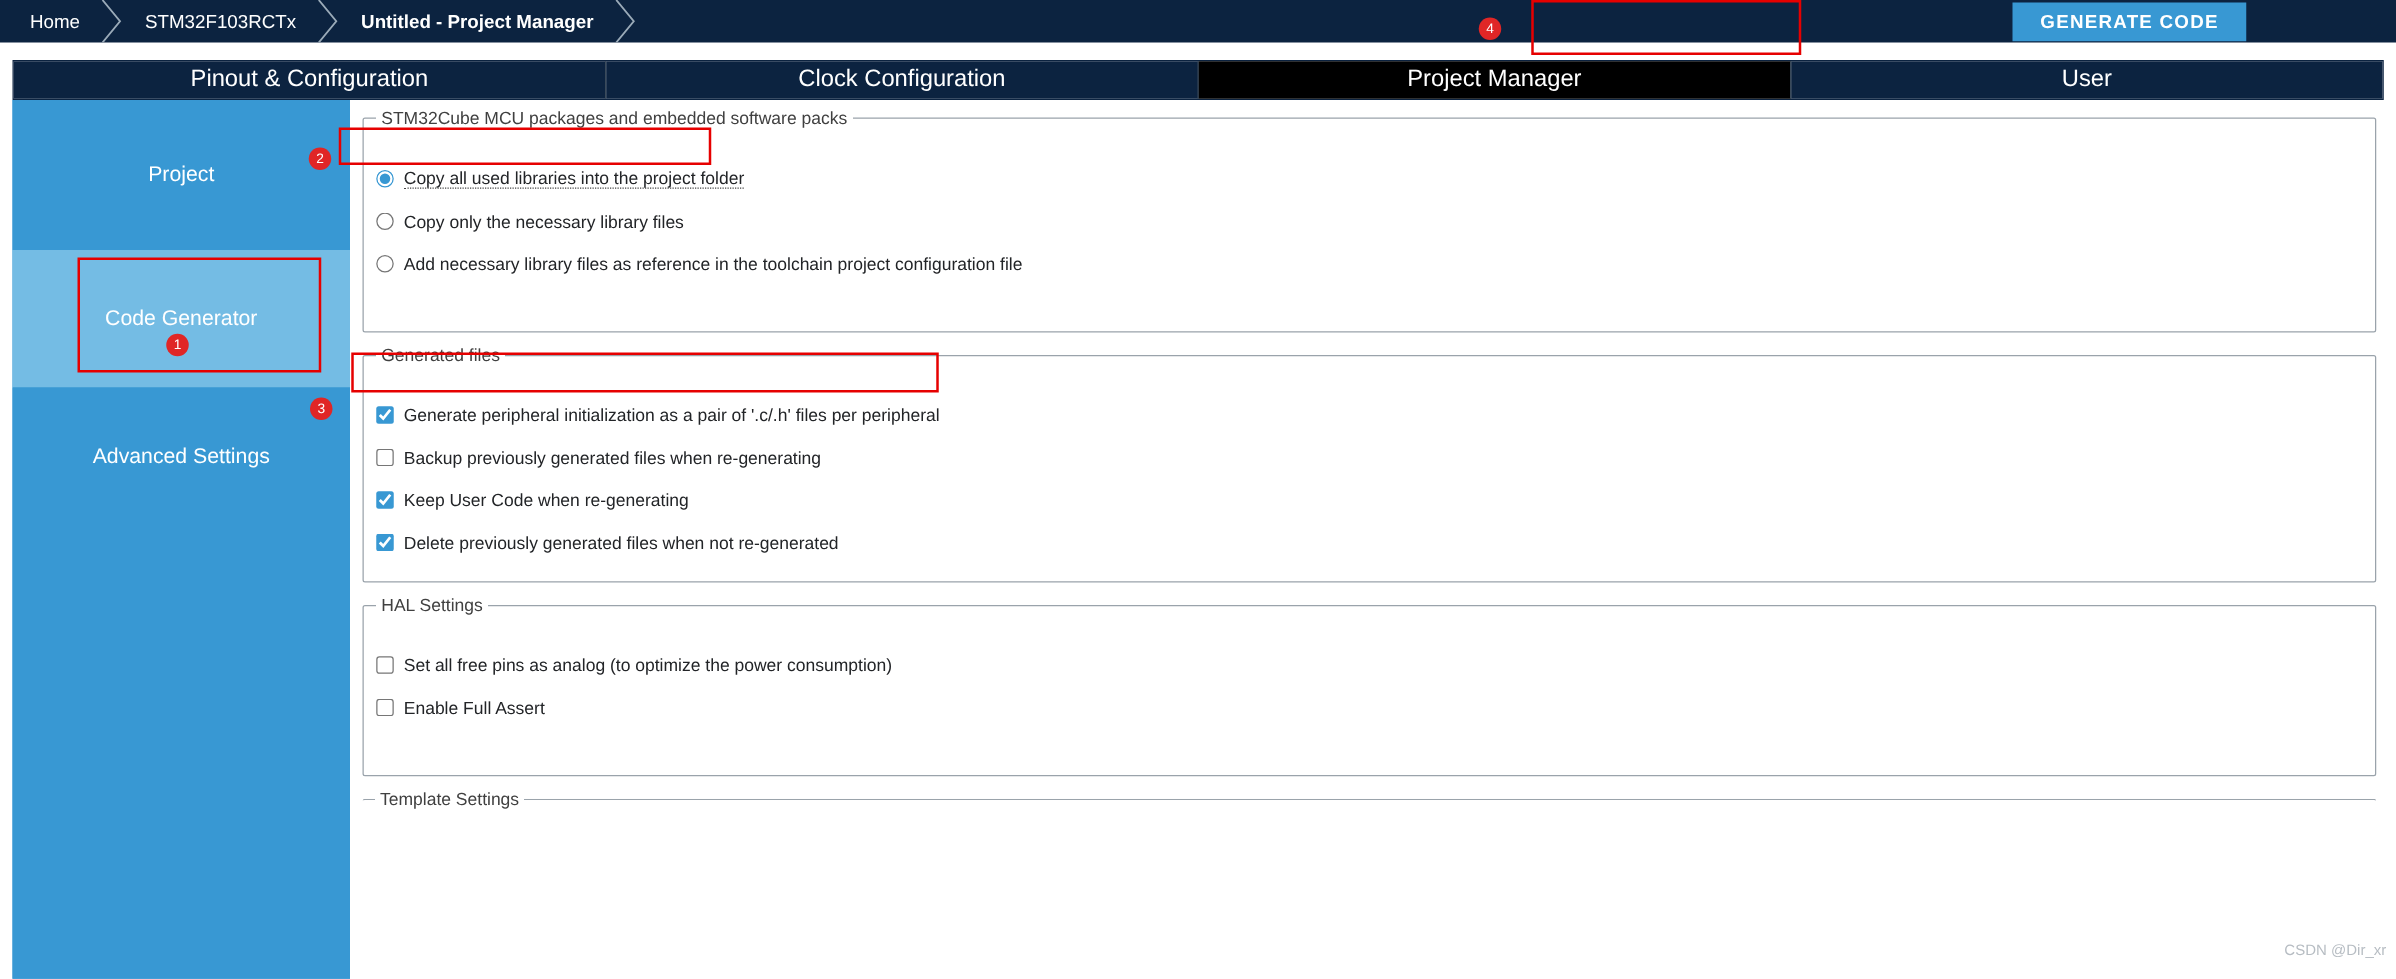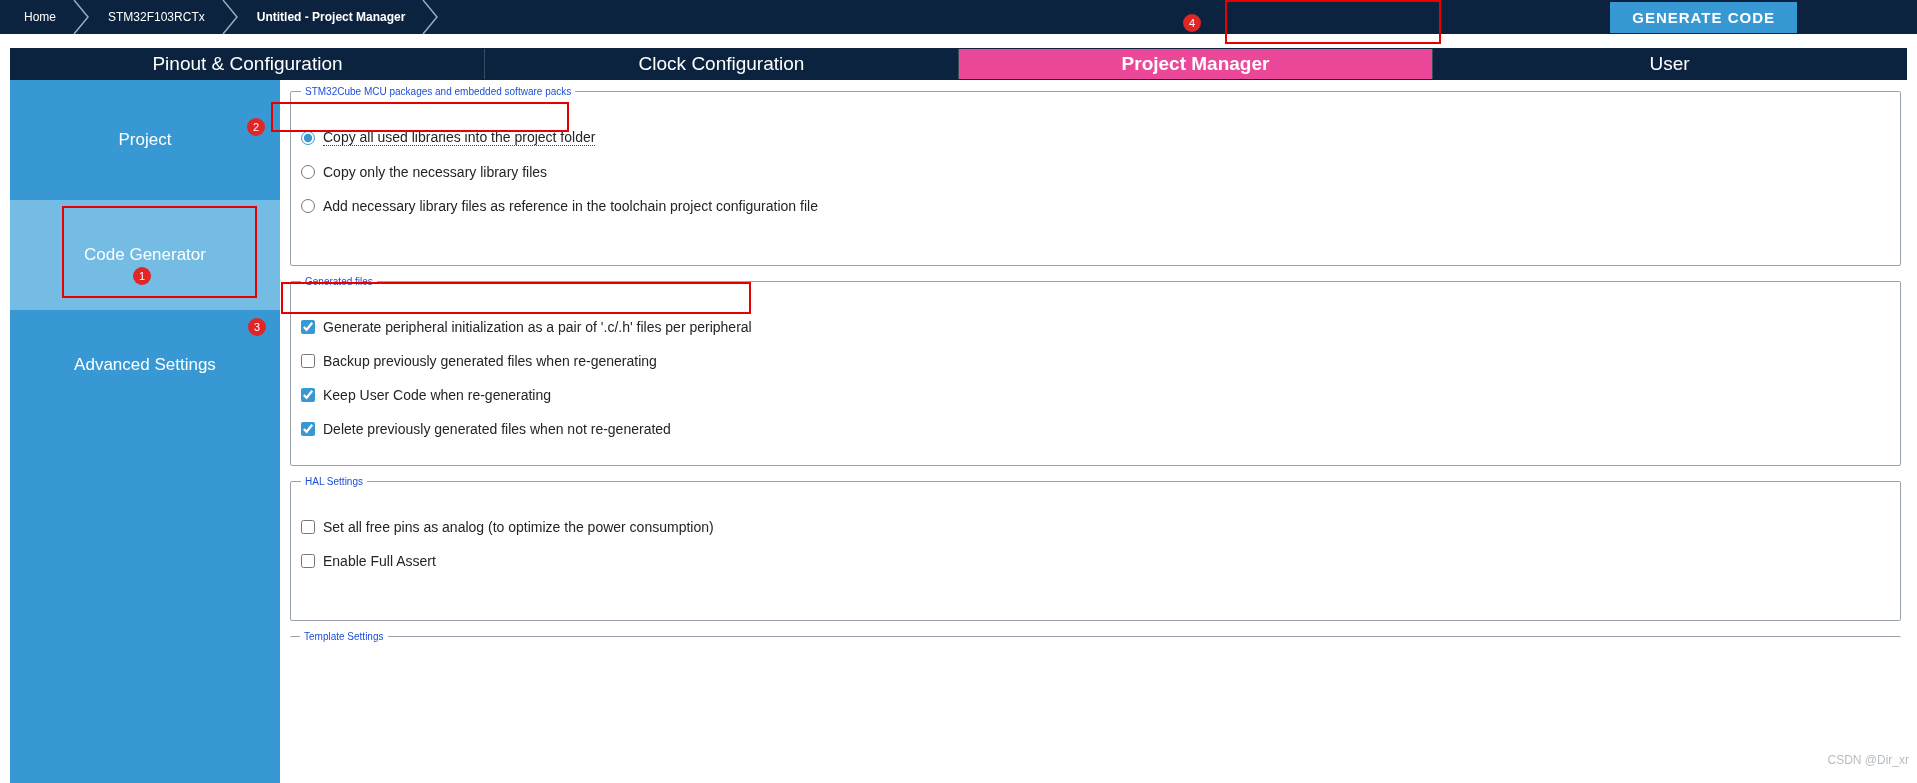--- a/index.html
+++ b/index.html
@@ -14,21 +14,21 @@
     padding-left: 10px;
     position: relative;
   }
   .crumb {
     position: relative;
     height: 34px;
     display: flex;
     align-items: center;
     padding: 0 22px 0 14px;
     color: #fff;
-    font-size: 12px;
+    font-size: 15px;
     cursor: pointer;
   }
   .crumb::after {
     content: "";
     position: absolute;
     right: -1px;
     top: 0;
     height: 100%;
     width: 20px;
     pointer-events: none;
@@ -86,21 +86,21 @@
     display: flex;
     align-items: center;
     justify-content: center;
     background: #0c2340;
     color: #fff;
     font-size: 19px;
     cursor: pointer;
     border-right: 1px solid #3a4a5a;
   }
   .tab:last-child { border-right: none; }
-  .tab.active { background: #ec4899; font-weight: bold; }
+  .tab.active { background: #000000; }
   
   
   .main {
     display: flex;
     position: absolute;
     top: 80px;
     left: 10px;
     right: 10px;
     bottom: 0;
   }
@@ -131,22 +131,22 @@
   }
   
   fieldset.group {
     border: 1px solid #9aa3ab;
     border-radius: 2px;
     padding: 14px 10px 14px 10px;
     margin-bottom: 10px;
     min-height: 0;
   }
   fieldset.group > legend {
-    color: #1d4ed8;
-    font-size: 10px;
+    color: #404040;
+    font-size: 14px;
     padding: 0 4px;
   }
   .row {
     display: flex;
     align-items: center;
     margin: 18px 0;
     color: #222427;
     font-size: 14px;
   }
   .row input[type=radio], .row input[type=checkbox] {

